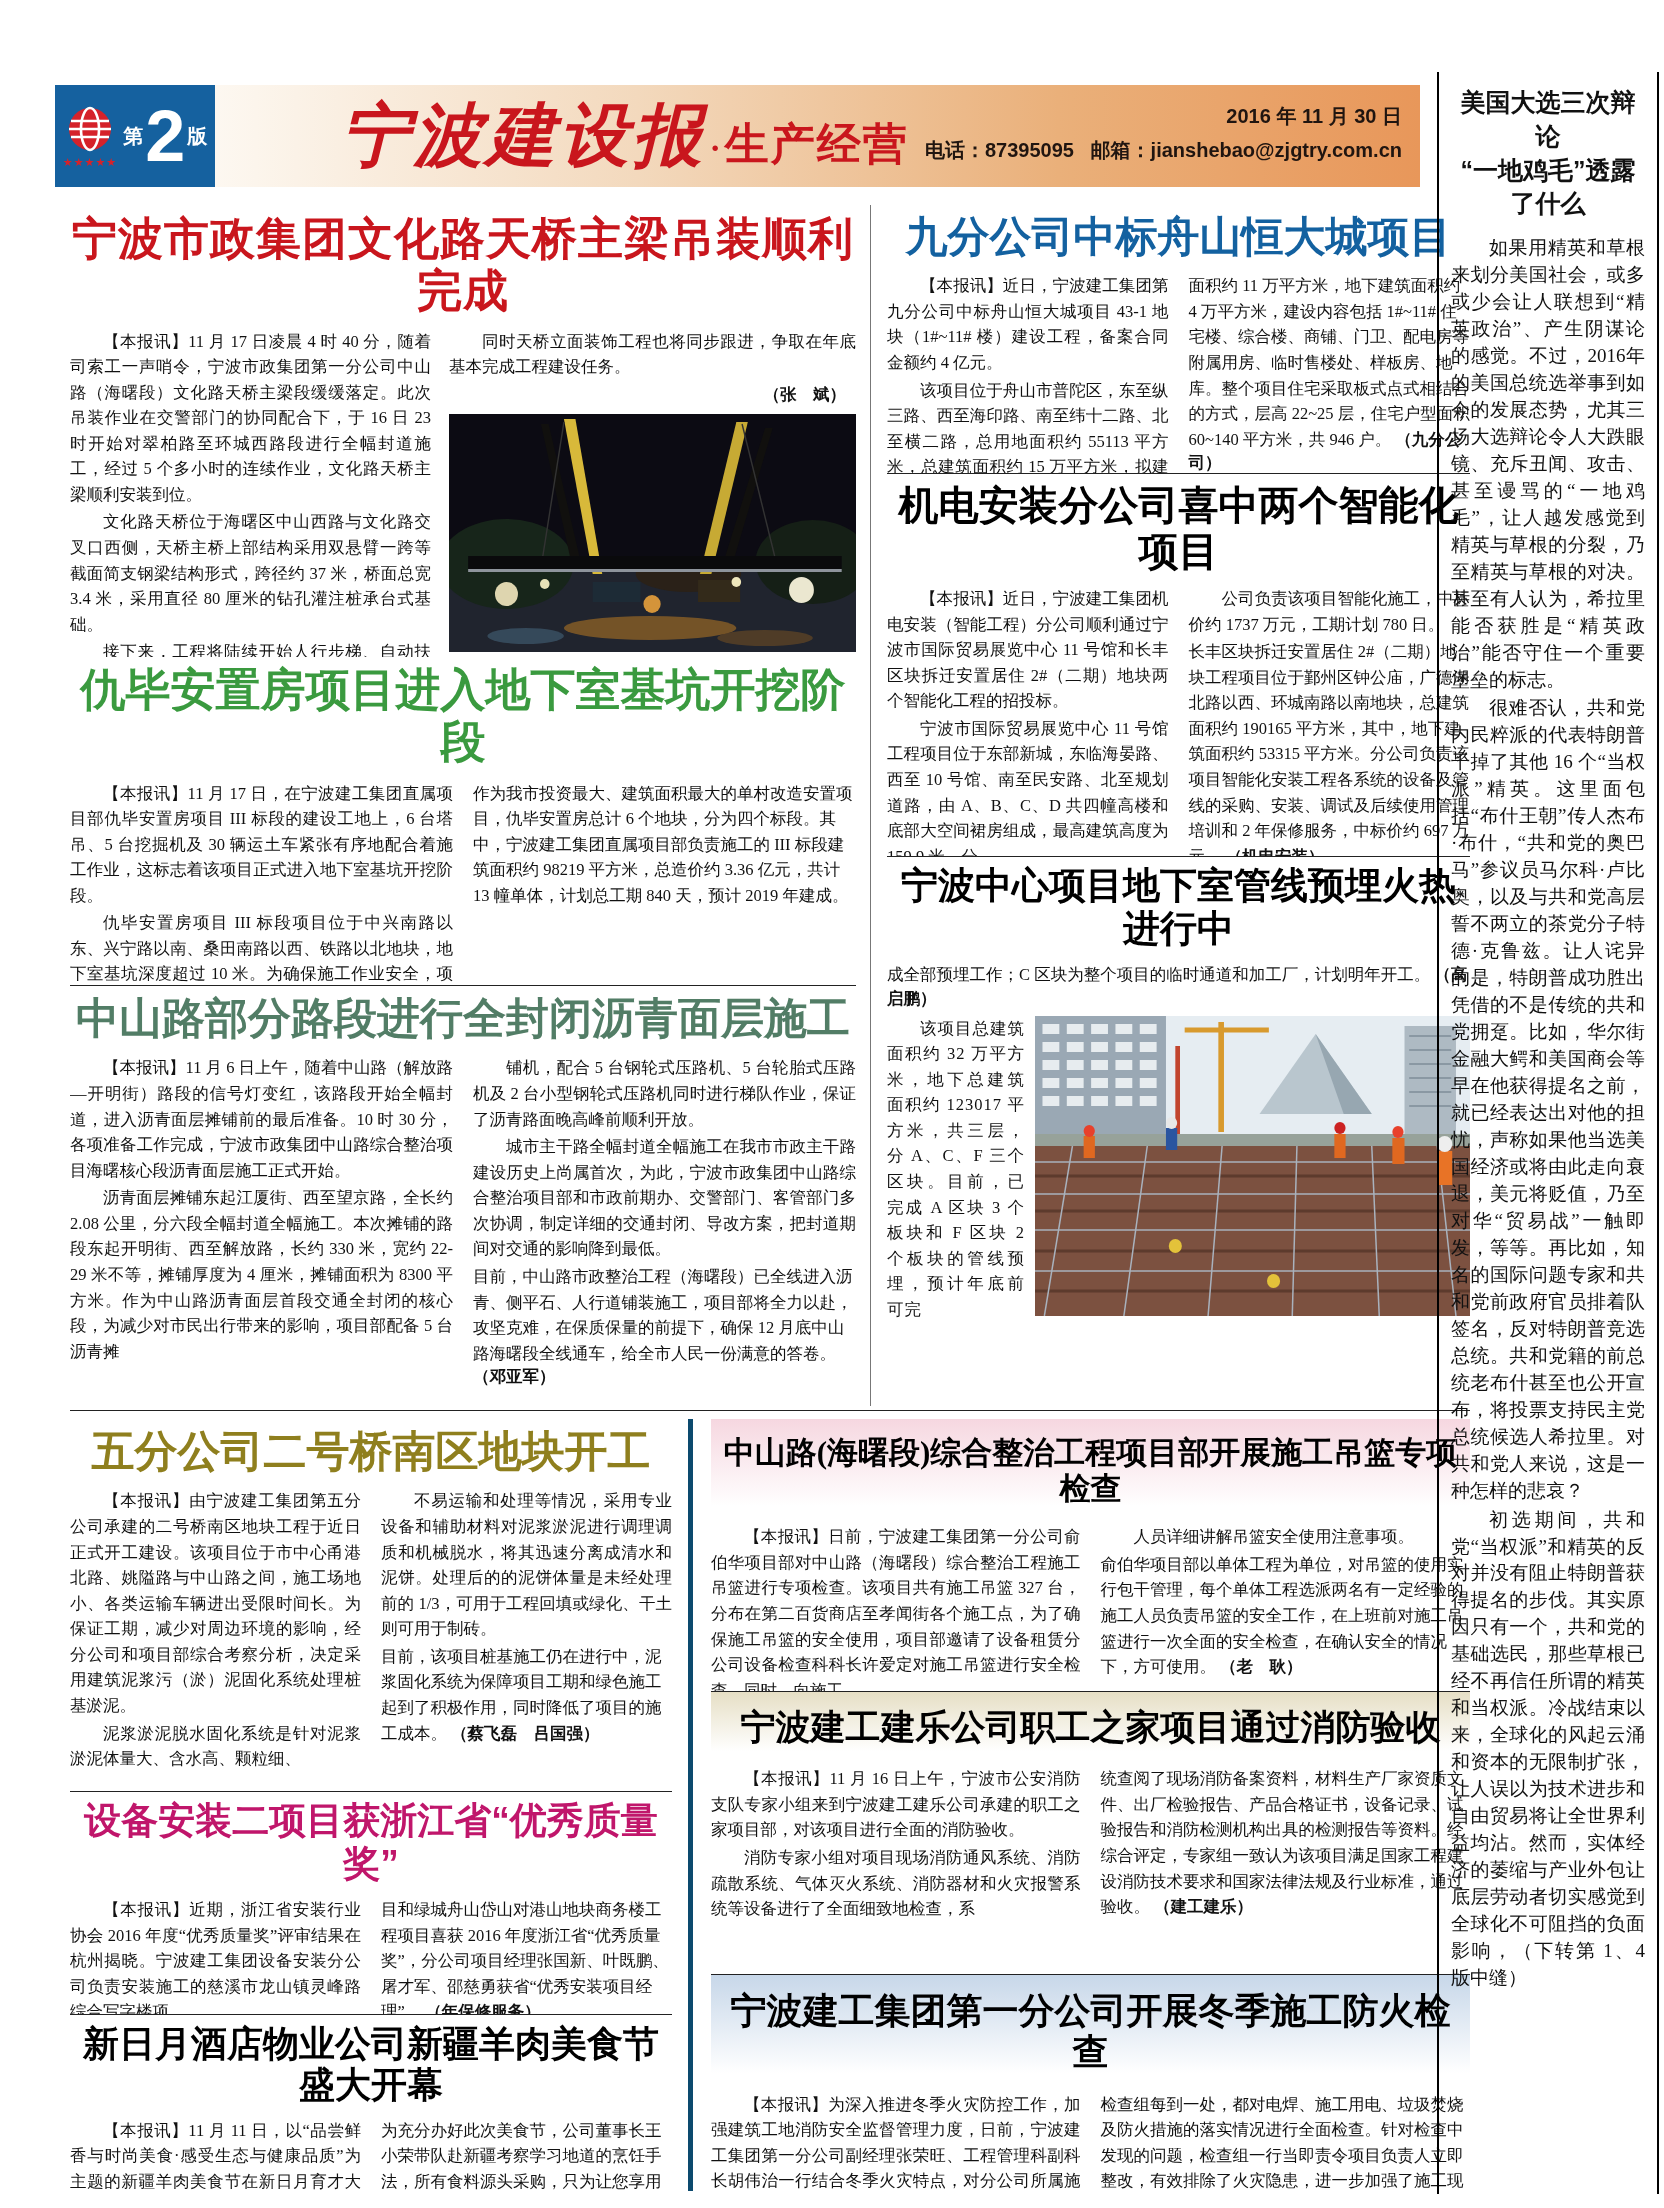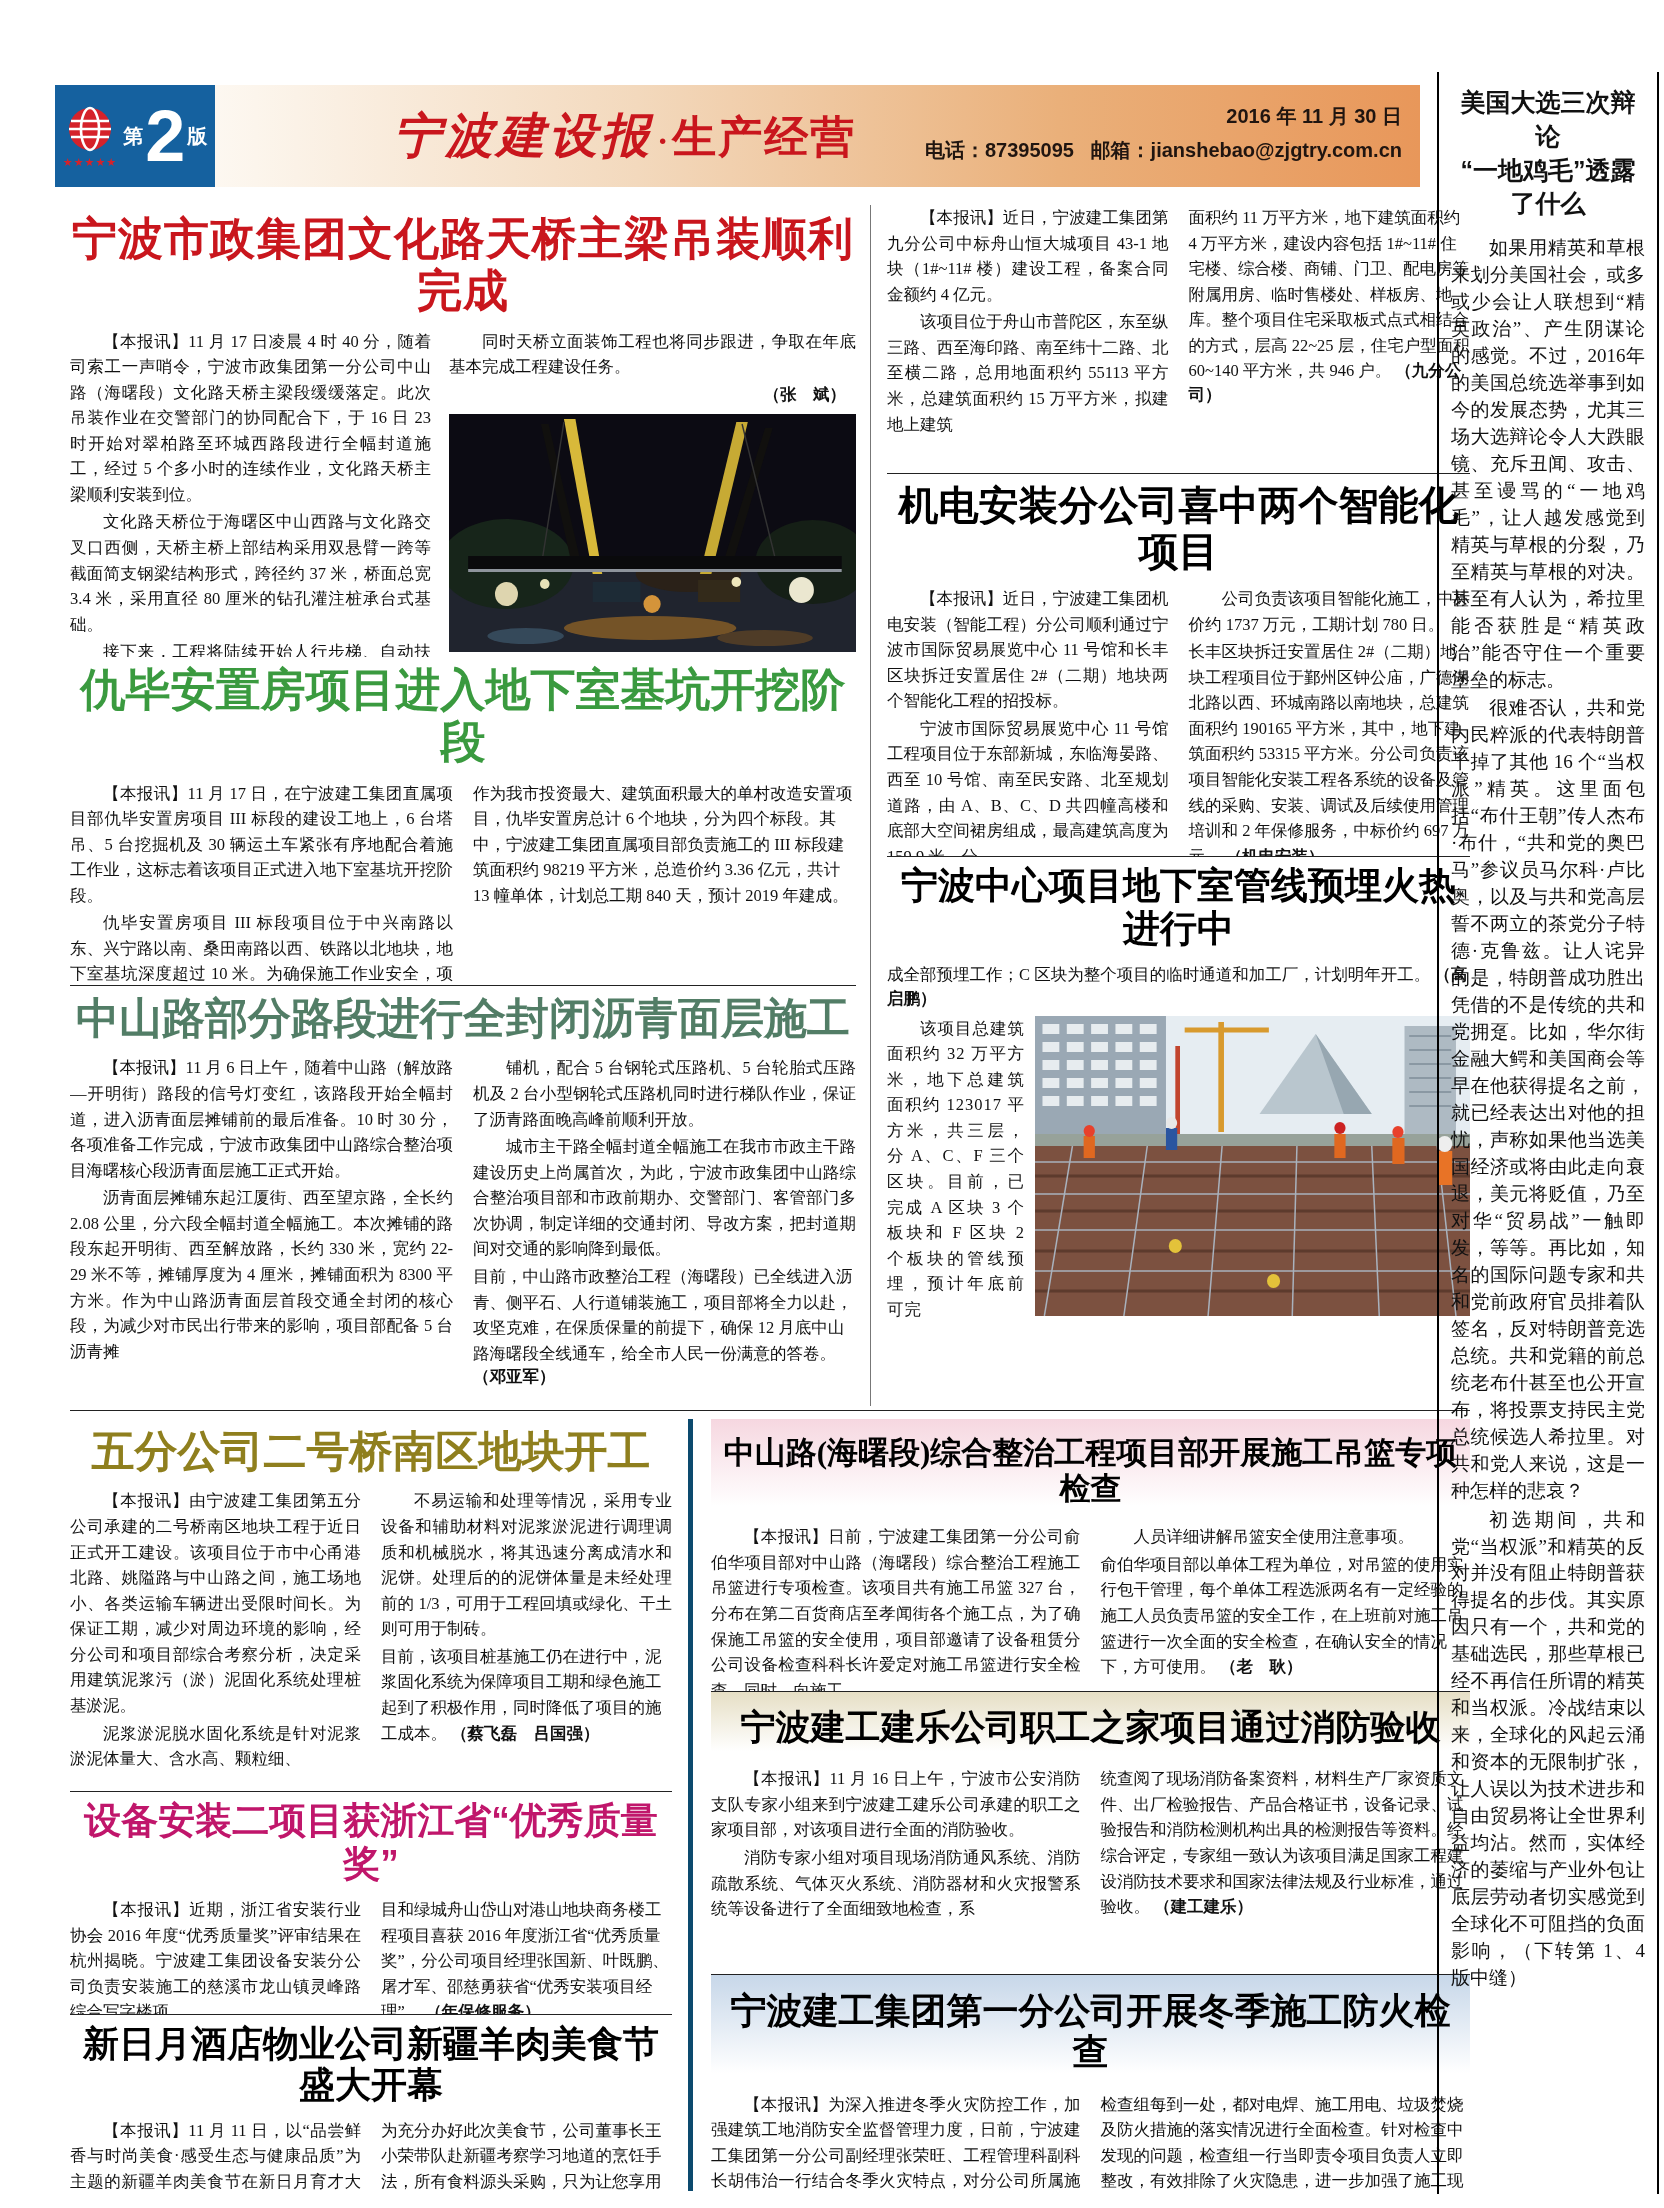--- a/index.html
+++ b/index.html
@@ -10,21 +10,21 @@
   .masthead{position:absolute;left:55px;top:85px;width:1365px;height:102px;display:flex;}
   .logo-box{width:160px;height:102px;background:#15619f;display:flex;align-items:center;justify-content:center;gap:6px;flex-shrink:0;}
   .logo-globe{display:flex;flex-direction:column;align-items:center;}
   .logo-stars{color:#d5222a;font-size:11px;letter-spacing:1px;line-height:10px;}
   .page-badge{display:flex;align-items:center;color:#fff;}
   .page-badge .pre,.page-badge .suf{font-size:20px;font-weight:bold;}
   .page-badge .num{font-size:72px;font-weight:900;font-family:"Liberation Sans",sans-serif;line-height:72px;margin:0 2px;}
   .mast-strip{flex:1;background:linear-gradient(90deg,#fdf8f1 0%,#f3d9bd 35%,#eab07a 70%,#e8975a 100%);
               position:relative;display:flex;align-items:center;}
   .paper-title{position:absolute;left:34%;top:50%;transform:translate(-50%,-50%);white-space:nowrap;}
-  .paper-name{font-size:48px;font-weight:900;color:#c9161d;font-style:italic;letter-spacing:4px;}
+  .paper-name{font-size:69px;font-weight:900;color:#c9161d;font-style:italic;letter-spacing:4px;}
   .paper-dot{font-size:34px;color:#c9161d;font-weight:900;margin:0 4px;}
   .paper-section{font-size:44px;font-weight:900;color:#c9161d;letter-spacing:2px;font-family:"Liberation Sans",sans-serif;}
   .mast-meta{position:absolute;right:18px;top:14px;text-align:right;font-size:20px;line-height:34px;color:#201510;font-family:"Liberation Sans",sans-serif;font-weight:bold;}
 
   
   .main{position:absolute;left:38px;top:205px;width:1400px;margin-left:32px;}
   .row1{display:flex;}
   .col-left{width:800px;padding-right:14px;box-sizing:border-box;}
   .col-mid{flex:1;border-left:1px solid #777;padding-left:16px;box-sizing:border-box;}
   .row-rule{border-top:1.5px solid #222;margin:4px 0 8px 0;}
@@ -190,20 +190,21 @@
               <p class="body" style="display:inline;">目前，中山路市政整治工程（海曙段）已全线进入沥青、侧平石、人行道铺装施工，项目部将全力以赴，攻坚克难，在保质保量的前提下，确保 12 月底中山路海曙段全线通车，给全市人民一份满意的答卷。</p>
               <span class="byline">（邓亚军）</span>
             </div>
           </div>
         </div>
       </div>
 
       <div class="col-mid">
 
         <div class="article rule-b" style="height:268px;">
+          <div class="a-head h-blue">九分公司中标舟山恒大城项目</div>
           <div class="cols">
             <div class="c">
               <p class="body">【本报讯】近日，宁波建工集团第九分公司中标舟山恒大城项目 43-1 地块（1#~11# 楼）建设工程，备案合同金额约 4 亿元。</p>
               <p class="body">该项目位于舟山市普陀区，东至纵三路、西至海印路、南至纬十二路、北至横二路，总用地面积约 55113 平方米，总建筑面积约 15 万平方米，拟建地上建筑</p>
             </div>
             <div class="c">
               <p class="body" style="display:inline;">面积约 11 万平方米，地下建筑面积约 4 万平方米，建设内容包括 1#~11# 住宅楼、综合楼、商铺、门卫、配电房等附属用房、临时售楼处、样板房、地库。整个项目住宅采取板式点式相结合的方式，层高 22~25 层，住宅户型面积 60~140 平方米，共 946 户。</p>
               <span class="byline">（九分公司）</span>
             </div>
           </div>

